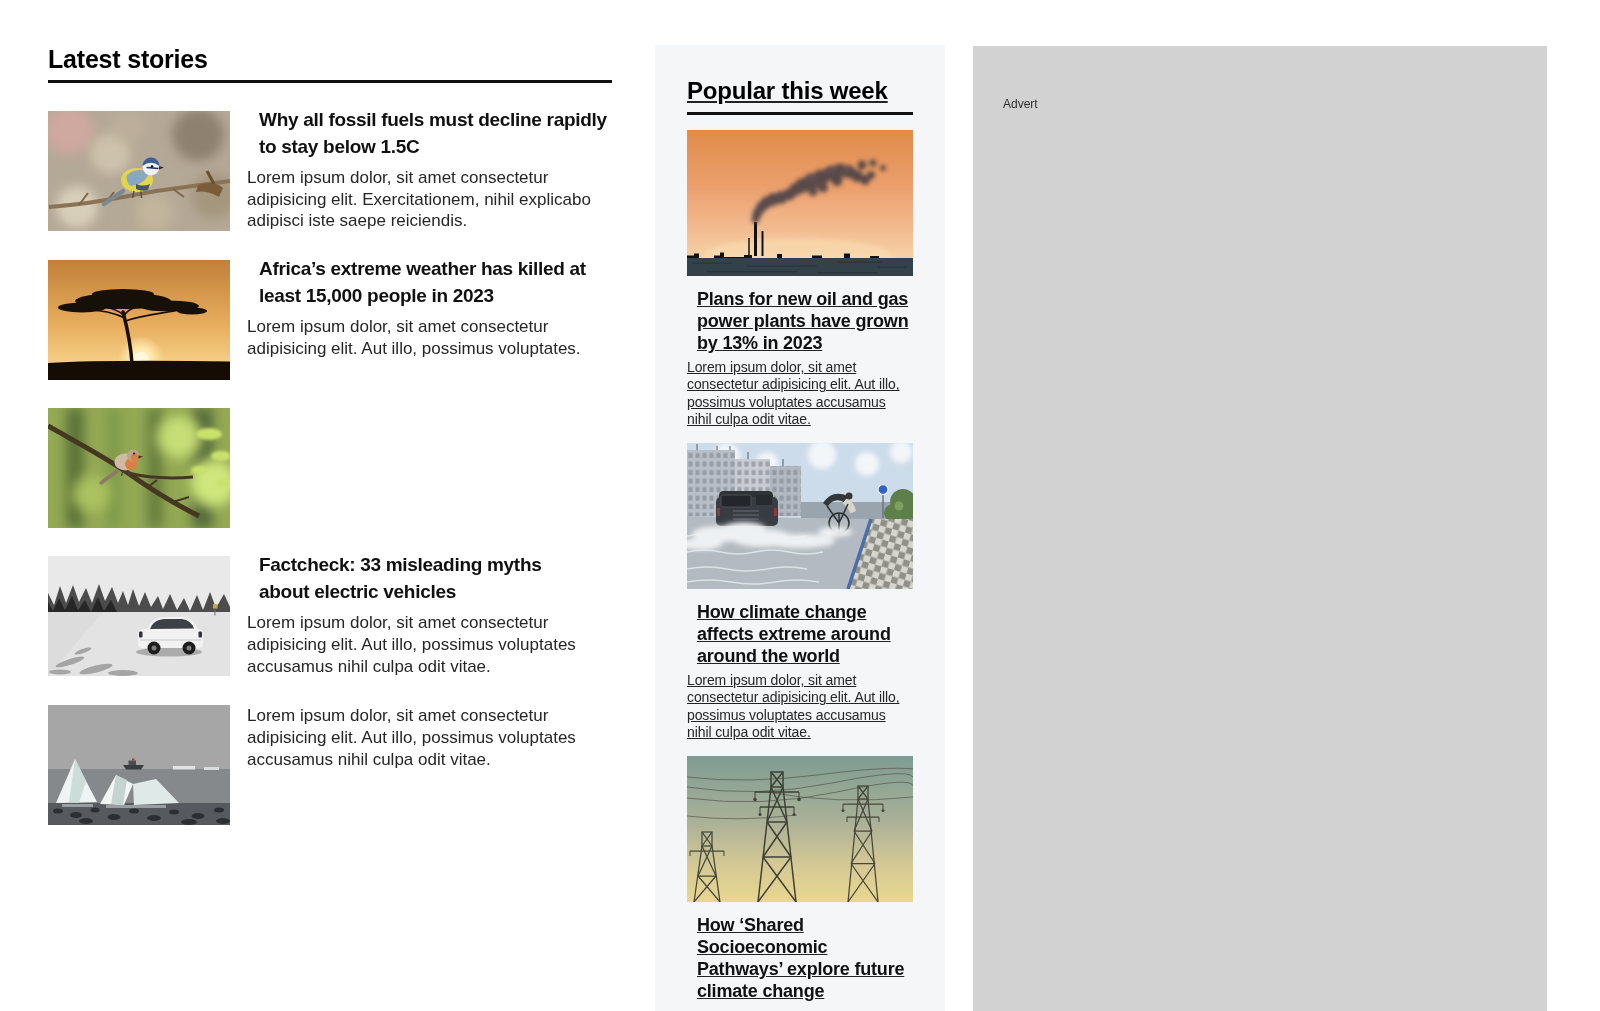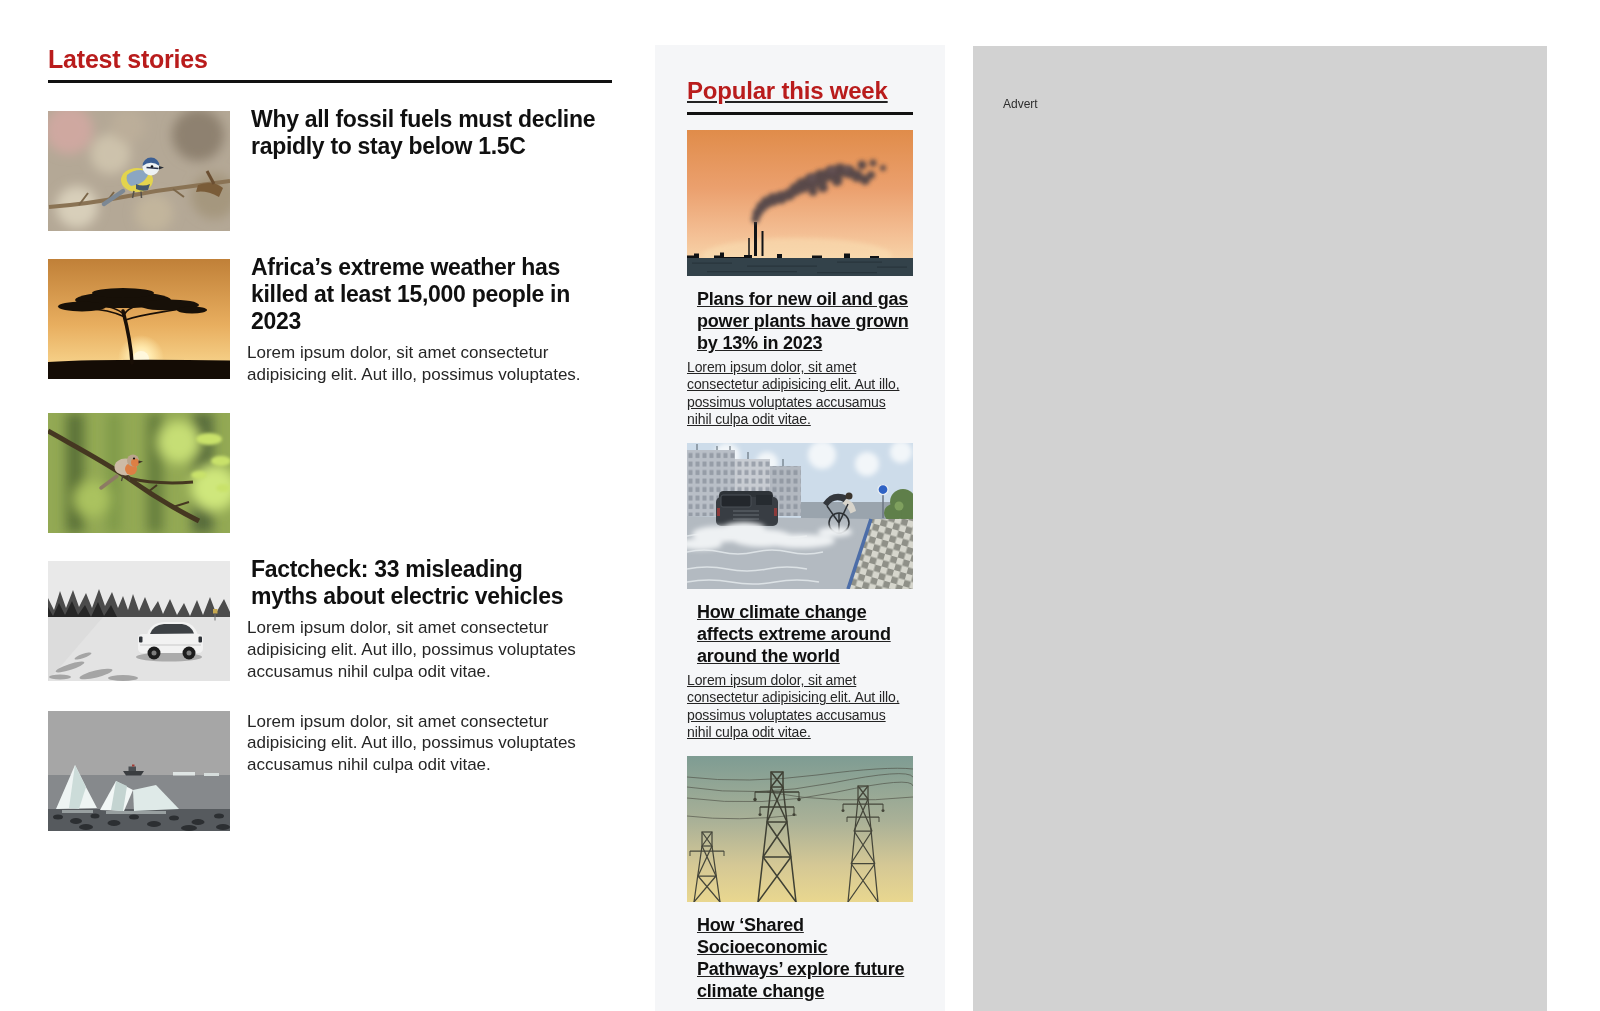--- a/index.html
+++ b/index.html
@@ -5,26 +5,26 @@
   html,body{margin:0;padding:0;}
   body{
     width:1600px;height:1011px;overflow:hidden;background:#fff;
     font-family:"Liberation Sans","DejaVu Sans",sans-serif;color:#232323;
   }
   .page{position:relative;width:1600px;height:1011px;overflow:hidden;background:#fff;}
 
   
   .latest{position:absolute;left:48px;top:46px;width:564px;}
   .section-title{margin:0;font-size:25px;line-height:27px;font-weight:bold;
-    color:#b91c1c;letter-spacing:-0.2px;}
+    color:#000000;letter-spacing:-0.2px;}
   .rule{border:none;border-top:3px solid #111;margin:7px 0 0 0;}
   .story{display:grid;grid-template-columns:182px 1fr;column-gap:17px;margin-top:28px;}
   .thumb{width:182px;height:120px;overflow:hidden;background:#ddd;cursor:pointer;}
   .thumb svg{display:block;width:182px;height:120px;}
-  .story h3{margin:-5px 0 7px 4px;font-size:23px;line-height:27px;font-weight:bold;
+  .story h3{margin:-5px 0 7px 12px;font-size:19px;line-height:27px;font-weight:bold;
     color:#101010;letter-spacing:-0.3px;max-width:368px;cursor:pointer;}
   .stories .story:nth-child(4) h3{max-width:328px;}
   .stories .story:nth-child(5) h3{max-width:325px;}
   .story p{margin:0;font-size:17px;line-height:21.7px;color:#262626;max-width:352px;}
 
   
   .popular{position:absolute;left:655px;top:45px;width:290px;height:966px;
     background:#f5f6f8;box-sizing:border-box;padding:32px 32px 0 32px;overflow:hidden;text-decoration:underline;}
   .popular .section-title{font-size:24px;letter-spacing:-0.2px;}
   .popular .rule{margin:8px 0 0 0;}
@@ -81,20 +81,21 @@
             <circle cx="206" cy="112" r="17" fill="#eef2f4"></circle>
             <path d="M189 110 a17 17 0 0 1 34 0 q -17 -13 -34 0 z" fill="#3c5f94"></path>
             <path d="M197 113 l 24 2" stroke="#27314a" stroke-width="3"></path>
             <circle cx="208" cy="111" r="2.6" fill="#10131c"></circle>
             <path d="M222 110 l 10 3 l -10 4 z" fill="#2b2f36"></path>
             <path d="M172 160 l -3 14 M186 161 l 1 13" stroke="#55514a" stroke-width="3"></path>
           </svg>
         </div>
         <div>
           <h3>Why all fossil fuels must decline rapidly to stay below 1.5C</h3>
+          <p>Lorem ipsum dolor, sit amet consectetur adipisicing elit. Exercitationem, nihil explicabo adipisci iste saepe reiciendis.</p>
         </div>
       </div>
 
       <div class="story">
         <div class="thumb">
           <svg viewBox="0 0 364 240" preserveAspectRatio="xMidYMid slice">
             <defs>
               <linearGradient id="ac-sky" x1="0" y1="0" x2="0" y2="1">
                 <stop offset="0" stop-color="#c08038"></stop>
                 <stop offset="0.55" stop-color="#e8ae5f"></stop>

